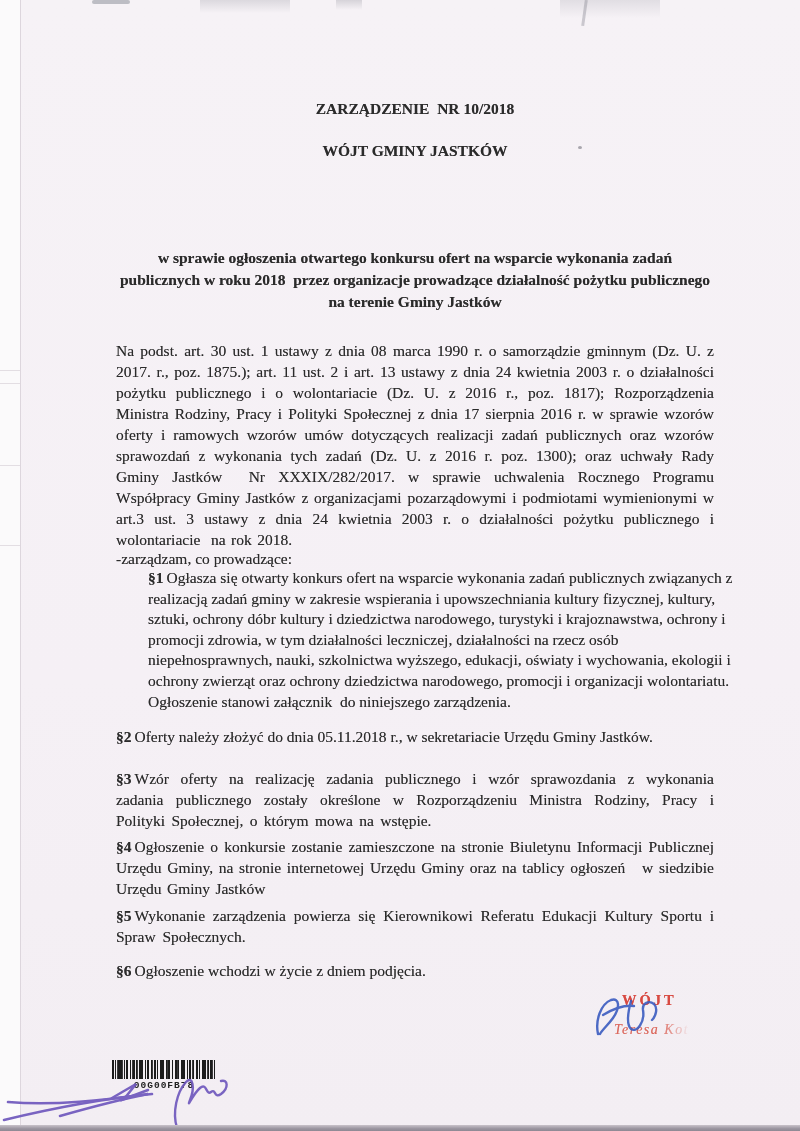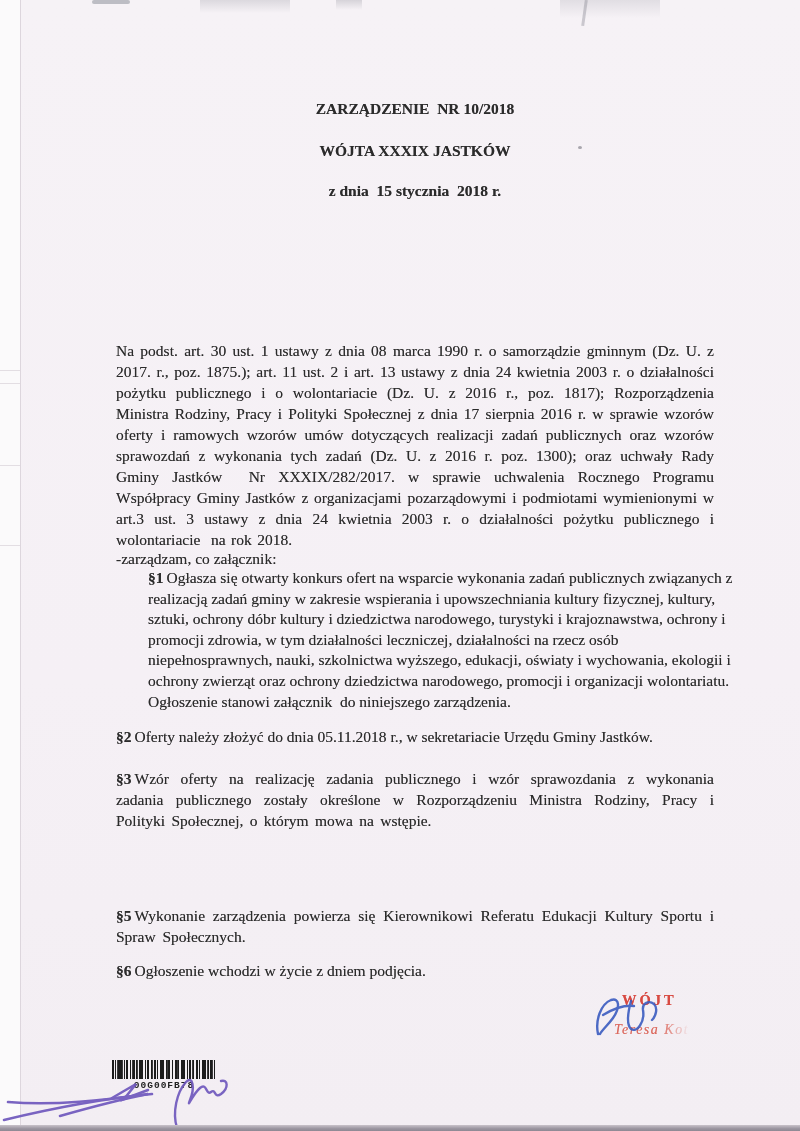--- a/index.html
+++ b/index.html
@@ -89,34 +89,35 @@
   </div>
 
   <div class="artifact art1"></div>
   <div class="artifact art2"></div>
   <div class="artifact art3"></div>
   <div class="artifact art4"></div>
   <div class="artifact art5"></div>
   <div class="artifact speck"></div>
 
   <div class="tblock centered title-1">ZARZĄDZENIE  NR 10/2018</div>
-  <div class="tblock centered title-2">WÓJTA XXXIX JASTKÓW</div>
-  <div class="tblock centered title-3">z dnia  15 stycznia  2018 r.</div>
+  <div class="tblock centered title-2">WÓJT GMINY JASTKÓW</div>
 
+  <div class="tblock centered subject">w sprawie ogłoszenia otwartego konkursu ofert na wsparcie wykonania zadań publicznych w roku 2018  przez organizacje prowadzące działalność pożytku publicznego na terenie Gminy Jastków</div>
 
   <div class="tblock preamble">Na podst. art. 30 ust. 1 ustawy z dnia 08 marca 1990 r. o samorządzie gminnym (Dz. U. z 2017. r., poz. 1875.); art. 11 ust. 2 i art. 13 ustawy z dnia 24 kwietnia 2003 r. o działalności pożytku publicznego i o wolontariacie (Dz. U. z 2016 r., poz. 1817); Rozporządzenia Ministra Rodziny, Pracy i Polityki Społecznej z dnia 17 sierpnia 2016 r. w sprawie wzorów oferty i ramowych wzorów umów dotyczących realizacji zadań publicznych oraz wzorów sprawozdań z wykonania tych zadań (Dz. U. z 2016 r. poz. 1300); oraz uchwały Rady Gminy Jastków  Nr XXXIX/282/2017. w sprawie uchwalenia Rocznego Programu Współpracy Gminy Jastków z organizacjami pozarządowymi i podmiotami wymienionymi w art.3 ust. 3 ustawy z dnia 24 kwietnia 2003 r. o działalności pożytku publicznego i wolontariacie  na rok 2018.</div>
 
-  <div class="tblock intro">-zarządzam, co załącznik:</div>
+  <div class="tblock intro">-zarządzam, co prowadzące:</div>
 
   <div class="tblock section sec-1"><b>§1</b><span>Ogłasza się otwarty konkurs ofert na wsparcie wykonania zadań publicznych związanych z realizacją zadań gminy w zakresie wspierania i upowszechniania kultury fizycznej, kultury, sztuki, ochrony dóbr kultury i dziedzictwa narodowego, turystyki i krajoznawstwa, ochrony i promocji zdrowia, w tym działalności leczniczej, działalności na rzecz osób niepełnosprawnych, nauki, szkolnictwa wyższego, edukacji, oświaty i wychowania, ekologii i ochrony zwierząt oraz ochrony dziedzictwa narodowego, promocji i organizacji wolontariatu. Ogłoszenie stanowi załącznik  do niniejszego zarządzenia.</span></div>
 
   <div class="tblock section sec-2"><b>§2</b><span>Oferty należy złożyć do dnia 05.11.2018 r., w sekretariacie Urzędu Gminy Jastków.</span></div>
 
   <div class="tblock section sec-3"><b>§3</b><span>Wzór oferty na realizację zadania publicznego i wzór sprawozdania z wykonania zadania publicznego zostały określone w Rozporządzeniu Ministra Rodziny, Pracy i Polityki Społecznej, o którym mowa na wstępie.</span></div>
 
+  <div class="tblock section sec-4"><b>§4</b><span>Ogłoszenie o konkursie zostanie zamieszczone na stronie Biuletynu Informacji Publicznej Urzędu Gminy, na stronie internetowej Urzędu Gminy oraz na tablicy ogłoszeń   w siedzibie Urzędu Gminy Jastków</span></div>
 
   <div class="tblock section sec-5"><b>§5</b><span>Wykonanie zarządzenia powierza się Kierownikowi Referatu Edukacji Kultury Sportu i Spraw Społecznych.</span></div>
 
   <div class="tblock section sec-6"><b>§6</b><span>Ogłoszenie wchodzi w życie z dniem podjęcia.</span></div>
 
   <div class="stamp-role">WÓJT</div>
   <div class="stamp-name">Teresa Kot</div>
 
   <div class="barcode-wrap">
     <div class="barcode-bars"></div>

